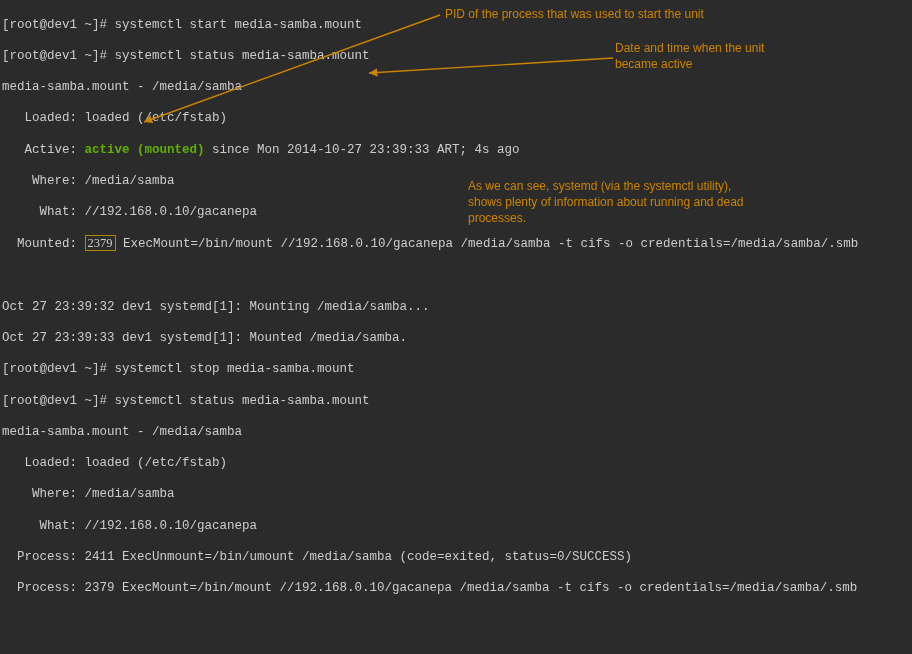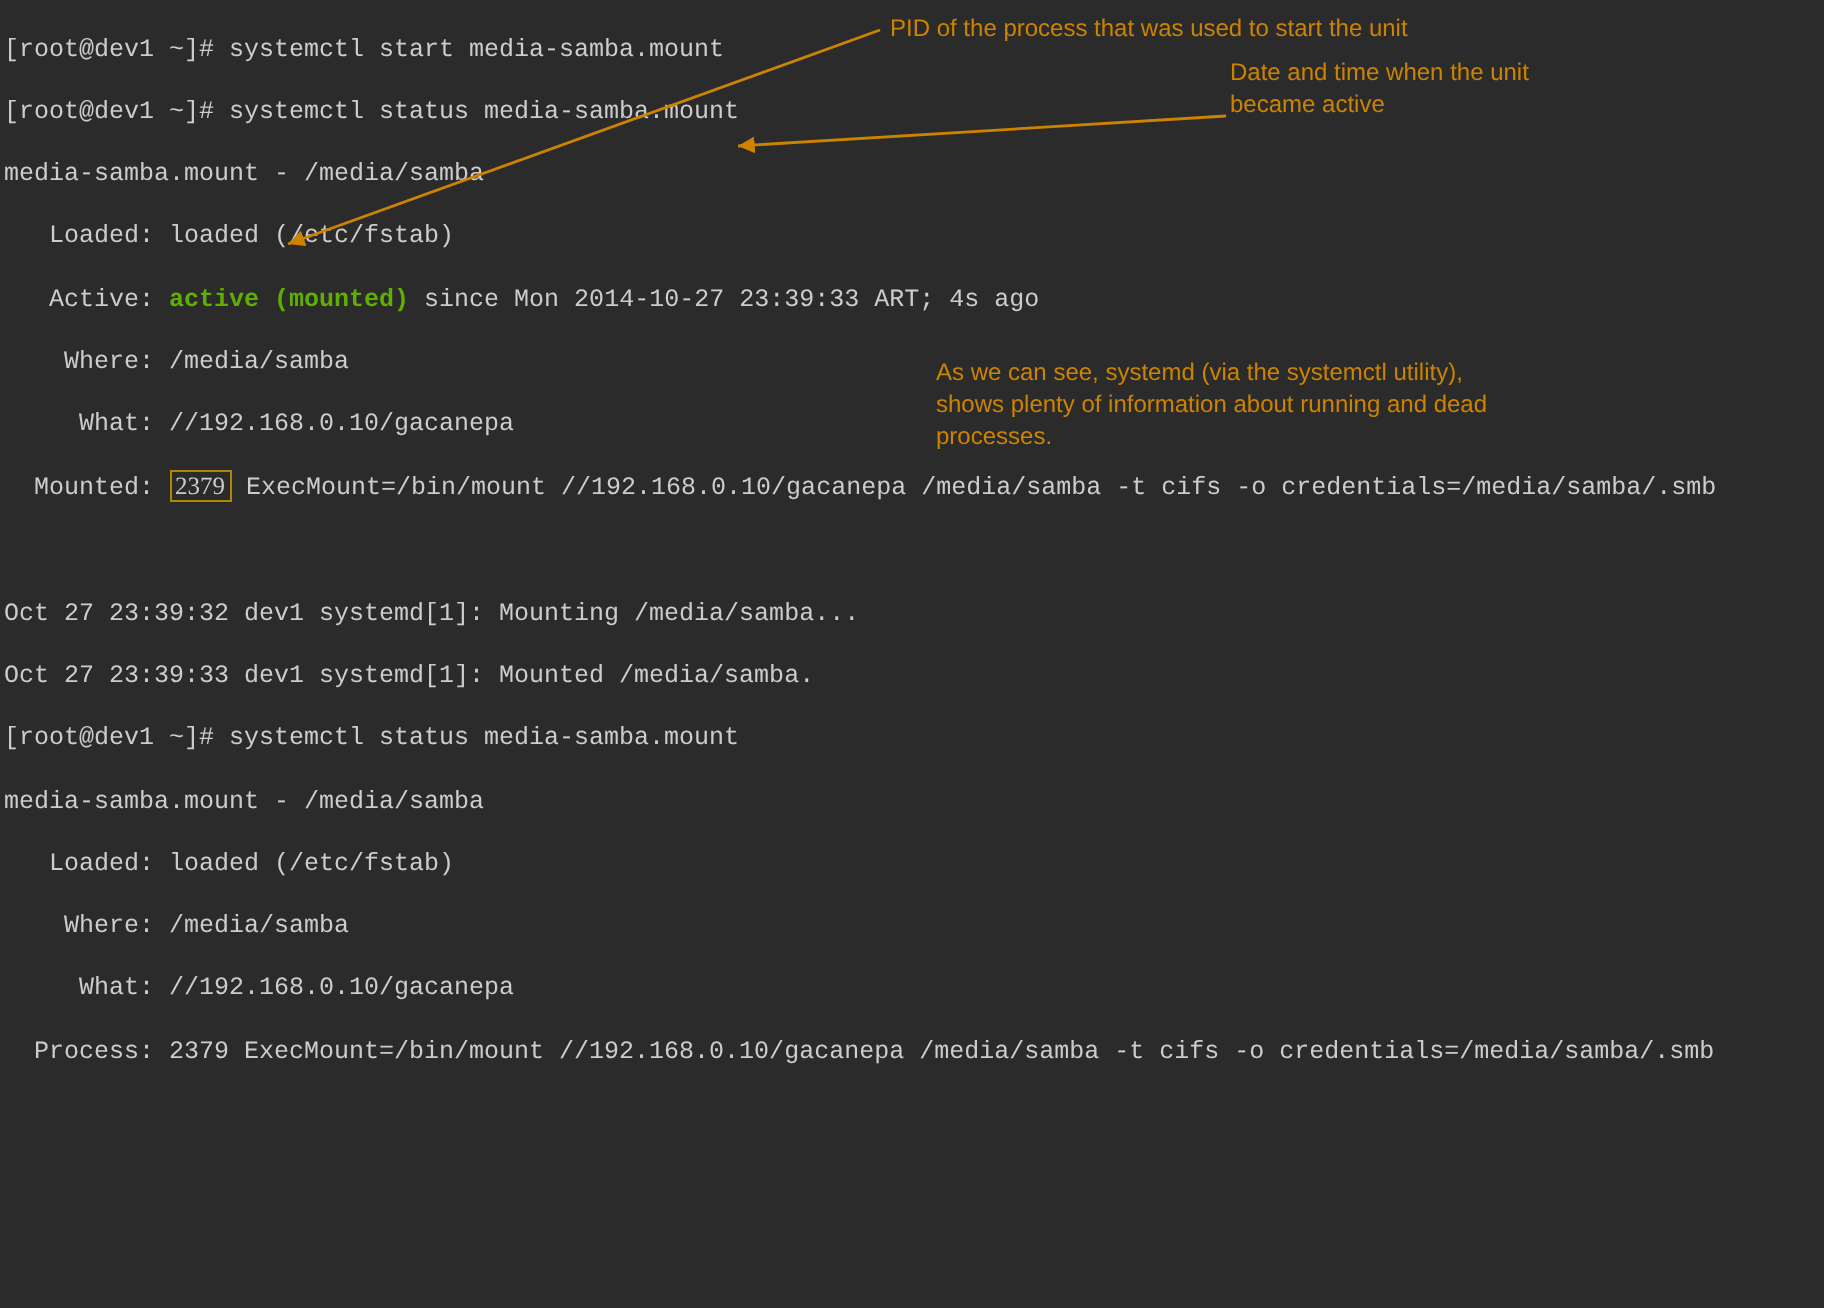--- a/index.html
+++ b/index.html
@@ -47,25 +47,27 @@
 <span class="line">[root@dev1 ~]# systemctl status media-samba.mount</span>
 <span class="line">media-samba.mount - /media/samba</span>
 <span class="line">   Loaded: loaded (/etc/fstab)</span>
 <span class="line"><span>   Active: </span><span class="green">active (mounted)</span><span> since Mon 2014-10-27 23:39:33 ART; 4s ago</span></span>
 <span class="line">    Where: /media/samba</span>
 <span class="line">     What: //192.168.0.10/gacanepa</span>
 <span class="line"><span>  Mounted: </span><span class="box-pid">2379</span><span> ExecMount=/bin/mount //192.168.0.10/gacanepa /media/samba -t cifs -o credentials=/media/samba/.smb</span></span>
 <span class="line"> </span>
 <span class="line">Oct 27 23:39:32 dev1 systemd[1]: Mounting /media/samba...</span>
 <span class="line">Oct 27 23:39:33 dev1 systemd[1]: Mounted /media/samba.</span>
+<span class="line">[root@dev1 ~]# systemctl stop media-samba.mount</span>
 <span class="line">[root@dev1 ~]# systemctl status media-samba.mount</span>
 <span class="line">media-samba.mount - /media/samba</span>
 <span class="line">   Loaded: loaded (/etc/fstab)</span>
 <span class="line">    Where: /media/samba</span>
 <span class="line">     What: //192.168.0.10/gacanepa</span>
+<span class="line">  Process: 2411 ExecUnmount=/bin/umount /media/samba (code=exited, status=0/SUCCESS)</span>
 <span class="line">  Process: 2379 ExecMount=/bin/mount //192.168.0.10/gacanepa /media/samba -t cifs -o credentials=/media/samba/.smb</span>
 <span class="line"> </span>
 
 
 
 
 
 
 
 
@@ -74,21 +76,21 @@
 
 
 
 
 
 
 
 </div>
 
 <div class="ann" style="left:445px; top:6px;">PID of the process that was used to start the unit</div>
-<div class="ann" style="left:615px; top:28px; white-space:pre-line;">Date and time when the unit
+<div class="ann" style="left:615px; top:40px; white-space:pre-line;">Date and time when the unit
 became active</div>
 <div class="ann" style="left:468px; top:178px; white-space:pre-line;">As we can see, systemd (via the systemctl utility),
 shows plenty of information about running and dead
 processes.</div>
 
 <svg class="arrow" style="left:140px; top:12px;" width="310" height="120">
   <defs>
     <marker id="ah1" markerWidth="8" markerHeight="8" refX="6" refY="3" orient="auto">
       <path d="M0,0 L6,3 L0,6 Z" fill="#cc8400"></path>
     </marker>

